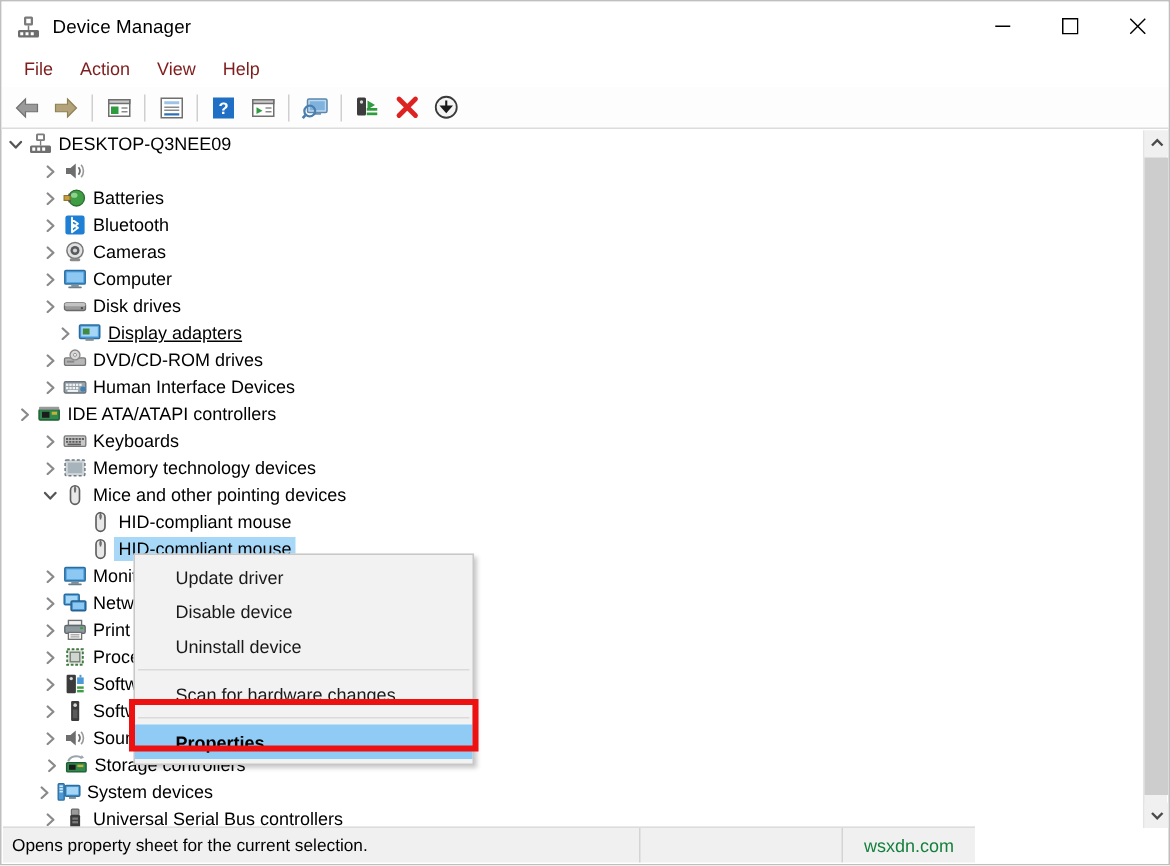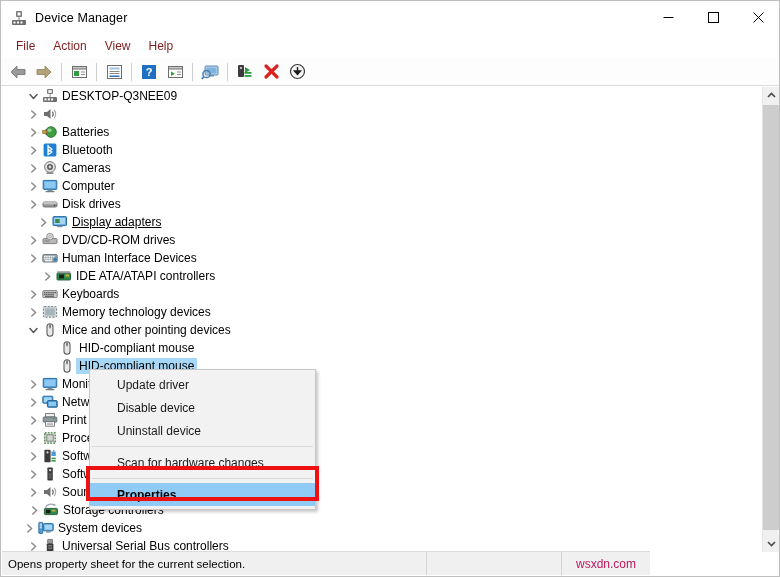--- a/index.html
+++ b/index.html
@@ -228,21 +228,21 @@
     border-right: 1px solid #d4d4d4;
     box-sizing: border-box;
   }
   .watermark {
     width: 88px;
     height: 100%;
     display: flex;
     align-items: center;
     justify-content: center;
     font-size: 12px;
-    color: #be185d;
+    color: #15803d;
     box-sizing: border-box;
   }
 </style>
 </head>
 <body>
 
 <div id="app">
 
   <div class="titlebar">
     <span class="title-icon">
@@ -360,21 +360,21 @@
     <div class="tbbtn">
       <svg width="17" height="17" viewBox="0 0 17 17">
         <circle cx="8.5" cy="8.5" r="7" fill="#f4f4f4" stroke="#3a3a3a" stroke-width="1.2"></circle>
         <path d="M8.5 4 L8.5 10 M5.5 8 L8.5 11.5 L11.5 8 Z" fill="#1a1a1a" stroke="#1a1a1a" stroke-width="1.4"></path>
       </svg>
     </div>
   </div>
 
   <div class="tree-pane">
     <div id="tree-rows">
-        <div class="row" style="padding-left: 23px;">
+        <div class="row" style="padding-left: 0;">
           <span class="chev">
             <svg width="9" height="9" viewBox="0 0 9 9">
               <path d="M1 2.6 L4.5 6.4 L8 2.6" fill="none" stroke="#555" stroke-width="1.5" stroke-linecap="round" stroke-linejoin="round"></path>
             </svg>
           </span>
           <span class="ico">
             <svg width="16" height="16" viewBox="0 0 16 16">
               <rect x="5" y="1" width="6" height="5" rx="1" fill="#7d7d7d"></rect>
               <rect x="6.3" y="2.2" width="3.4" height="2.6" fill="#fff"></rect>
               <rect x="1" y="9" width="14" height="5" rx="1" fill="#6f6f6f"></rect>
@@ -529,21 +529,21 @@
                 <rect x="4.2" y="8" width="1.6" height="1.5"></rect>
                 <rect x="6.4" y="8" width="1.6" height="1.5"></rect>
                 <rect x="8.6" y="8" width="1.6" height="1.5"></rect>
                 <rect x="3" y="10" width="7" height="1.3"></rect>
               </g>
               <circle cx="13.3" cy="9.4" r="1.8" fill="#3f7fb5"></circle>
             </svg>
           </span>
           <span class="row-label">Human Interface Devices</span>
         </div>
-        <div class="row" style="padding-left: 37px;">
+        <div class="row" style="padding-left: 6px;">
           <span class="chev">
             <svg width="9" height="9" viewBox="0 0 9 9">
               <path d="M2.8 1 L6.6 4.5 L2.8 8" fill="none" stroke="#8a8a8a" stroke-width="1.5" stroke-linecap="round" stroke-linejoin="round"></path>
             </svg>
           </span>
           <span class="ico">
             <svg width="16" height="16" viewBox="0 0 16 16">
               <rect x="1" y="5" width="13.5" height="7" rx="0.8" fill="#2f8a4c" stroke="#1e5c33" stroke-width="0.9"></rect>
               <rect x="3" y="6.5" width="5" height="4" fill="#1c1c1c"></rect>
               <rect x="9.5" y="6.5" width="3.5" height="2" fill="#c9b03a"></rect>

